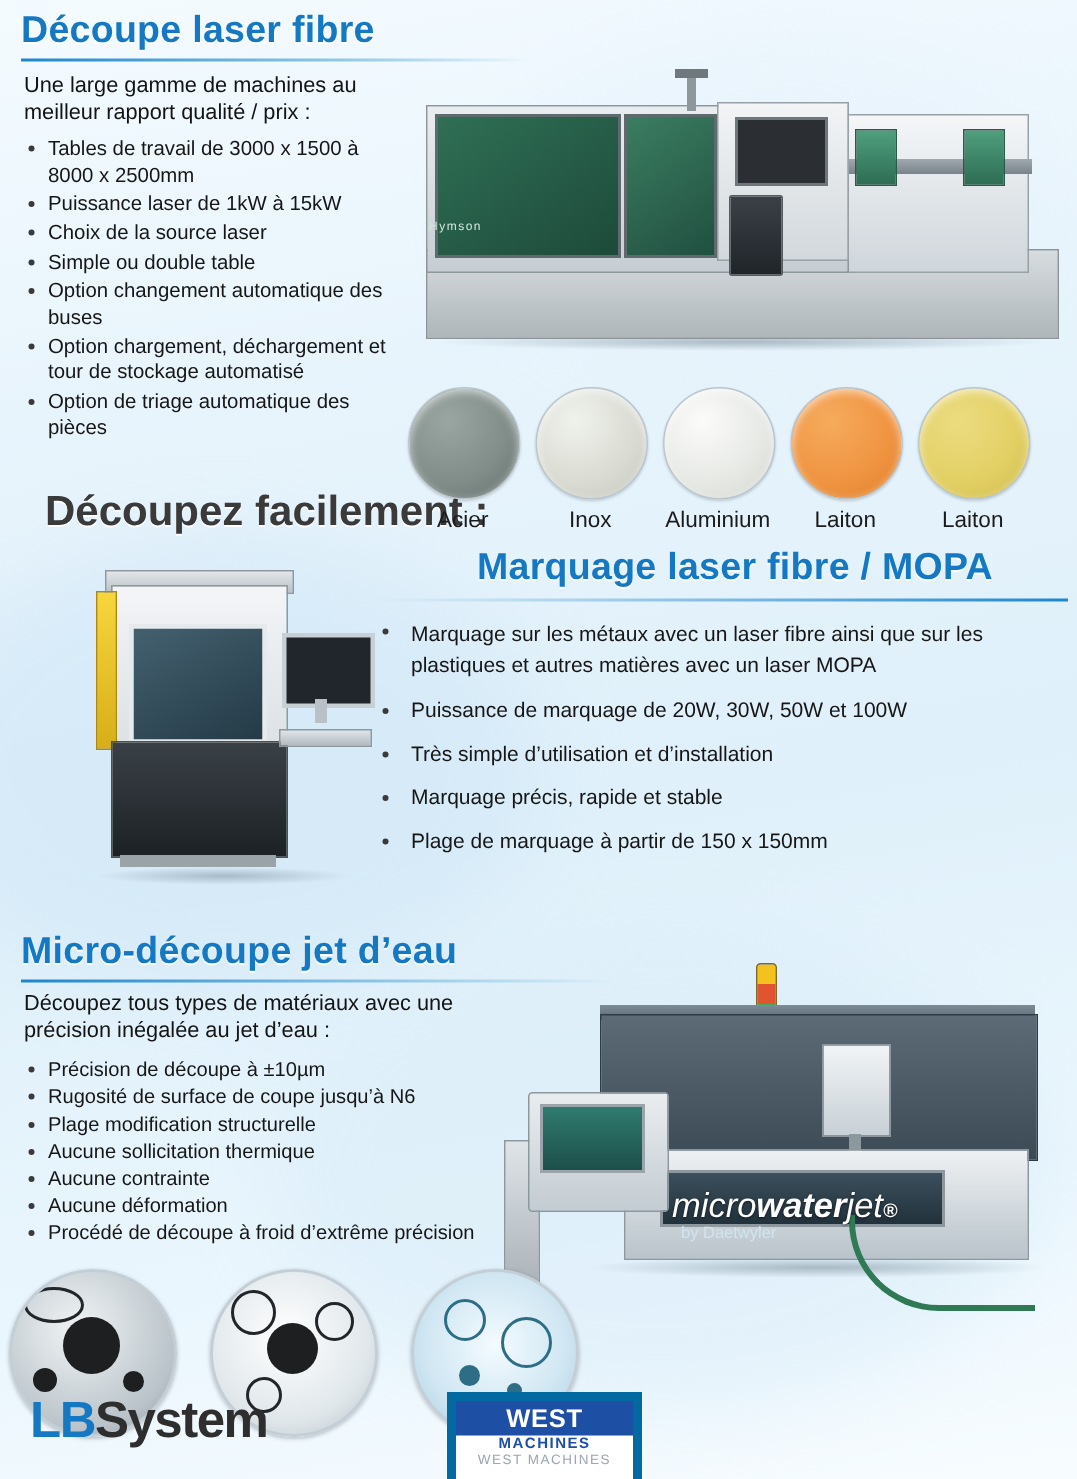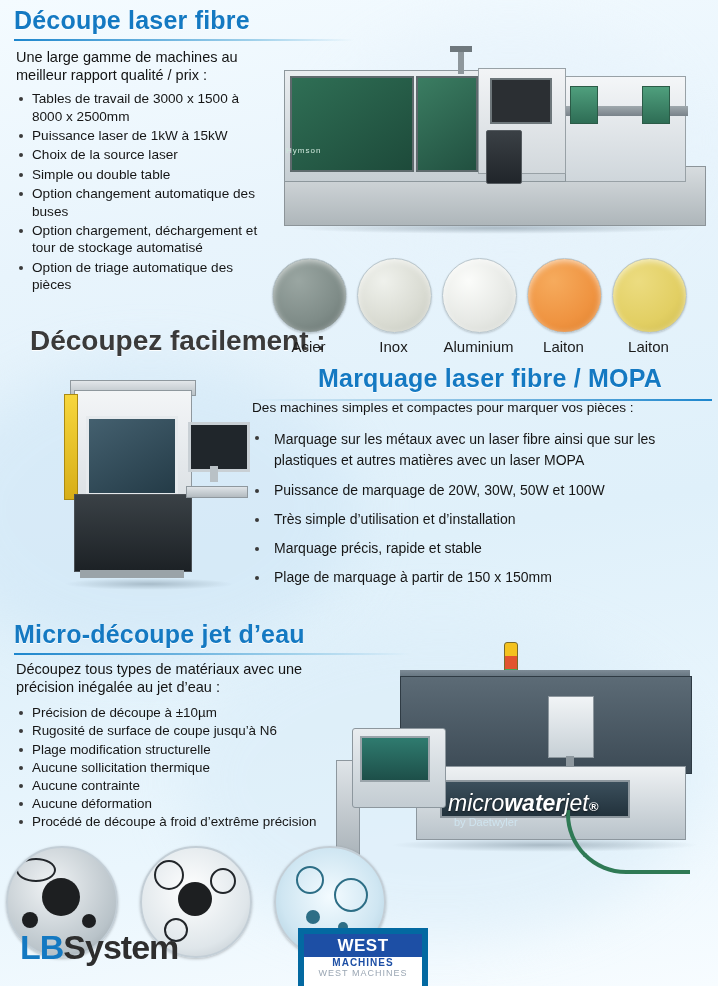--- a/index.html
+++ b/index.html
@@ -189,21 +189,20 @@
     <div class="lbl">Laiton</div>
   </div>
 </div>
 
 <div class="section" style="left:318px;top:364px;width:392px;">
   <h1 class="title">Marquage laser fibre / MOPA</h1>
 </div>
 <div class="title-rule" style="position:absolute;left:250px;top:396px;width:462px;background:linear-gradient(to left,#1d86cd,#bcdcef 80%,rgba(188,220,239,0));"></div>
 
 <div class="section" style="left:252px;top:400px;width:456px;">
-  <div class="lead" style="font-size:13.6px;">Des machines simples et compactes pour marquer vos pièces :</div>
   <ul class="bullets spaced" style="margin-top:12px;">
     <li style="padding-left:22px;line-height:1.5;">Marquage sur les métaux avec un laser fibre ainsi que sur les plastiques et autres matières avec un laser MOPA</li>
     <li style="padding-left:22px;">Puissance de marquage de 20W, 30W, 50W et 100W</li>
     <li style="padding-left:22px;">Très simple d’utilisation et d’installation</li>
     <li style="padding-left:22px;">Marquage précis, rapide et stable</li>
     <li style="padding-left:22px;">Plage de marquage à partir de 150 x 150mm</li>
   </ul>
 </div>
 
 <div class="machine2">

